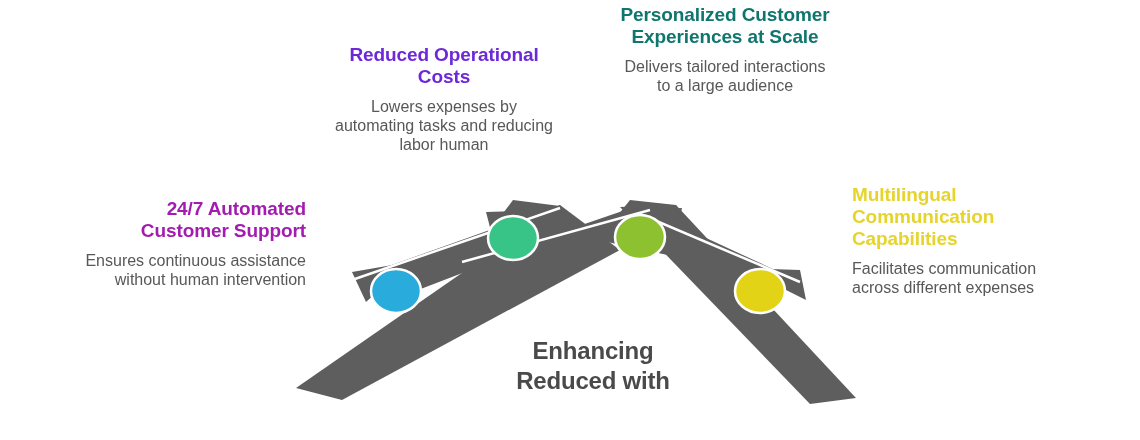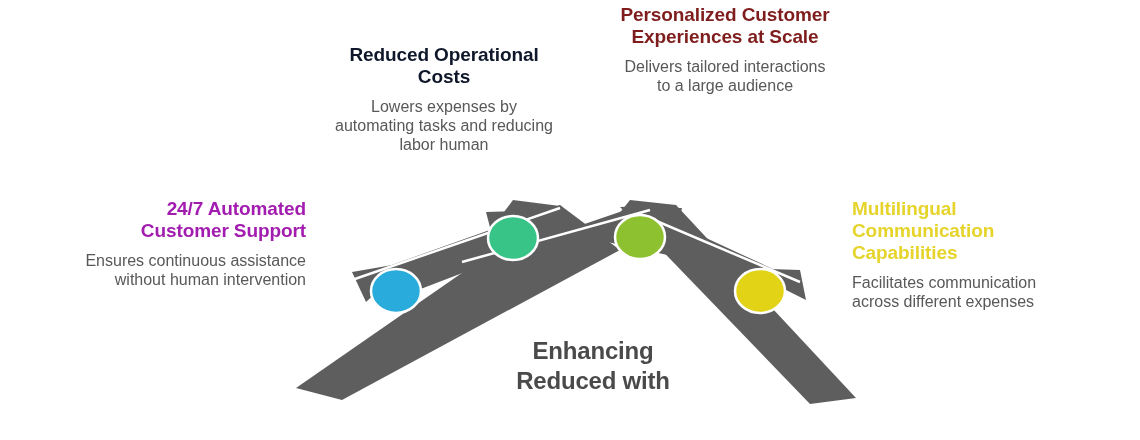--- a/index.html
+++ b/index.html
@@ -51,44 +51,44 @@
     margin: 0;
   }
 
   
   #callout-reduced-costs {
     left: 330px;
     top: 44px;
     width: 228px;
     text-align: center;
   }
-  #callout-reduced-costs .callout-title { color: #0f172a; }
+  #callout-reduced-costs .callout-title { color: #6d28d9; }
 
   
   #callout-personalized-experiences {
     left: 620px;
     top: 4px;
     width: 210px;
     text-align: center;
   }
-  #callout-personalized-experiences .callout-title { color: #7f1d1d; }
+  #callout-personalized-experiences .callout-title { color: #0f766e; }
 
   
   #callout-automated-support {
     left: 84px;
     top: 198px;
     width: 222px;
     text-align: right;
   }
   #callout-automated-support .callout-title { color: #a21caf; }
 
   
   #callout-multilingual {
     left: 852px;
-    top: 198px;
+    top: 184px;
     width: 212px;
     text-align: left;
   }
   #callout-multilingual .callout-title { color: #E6D42B; }
 
   #main-title {
     position: absolute;
     left: 433px;
     top: 336px;
     width: 320px;

